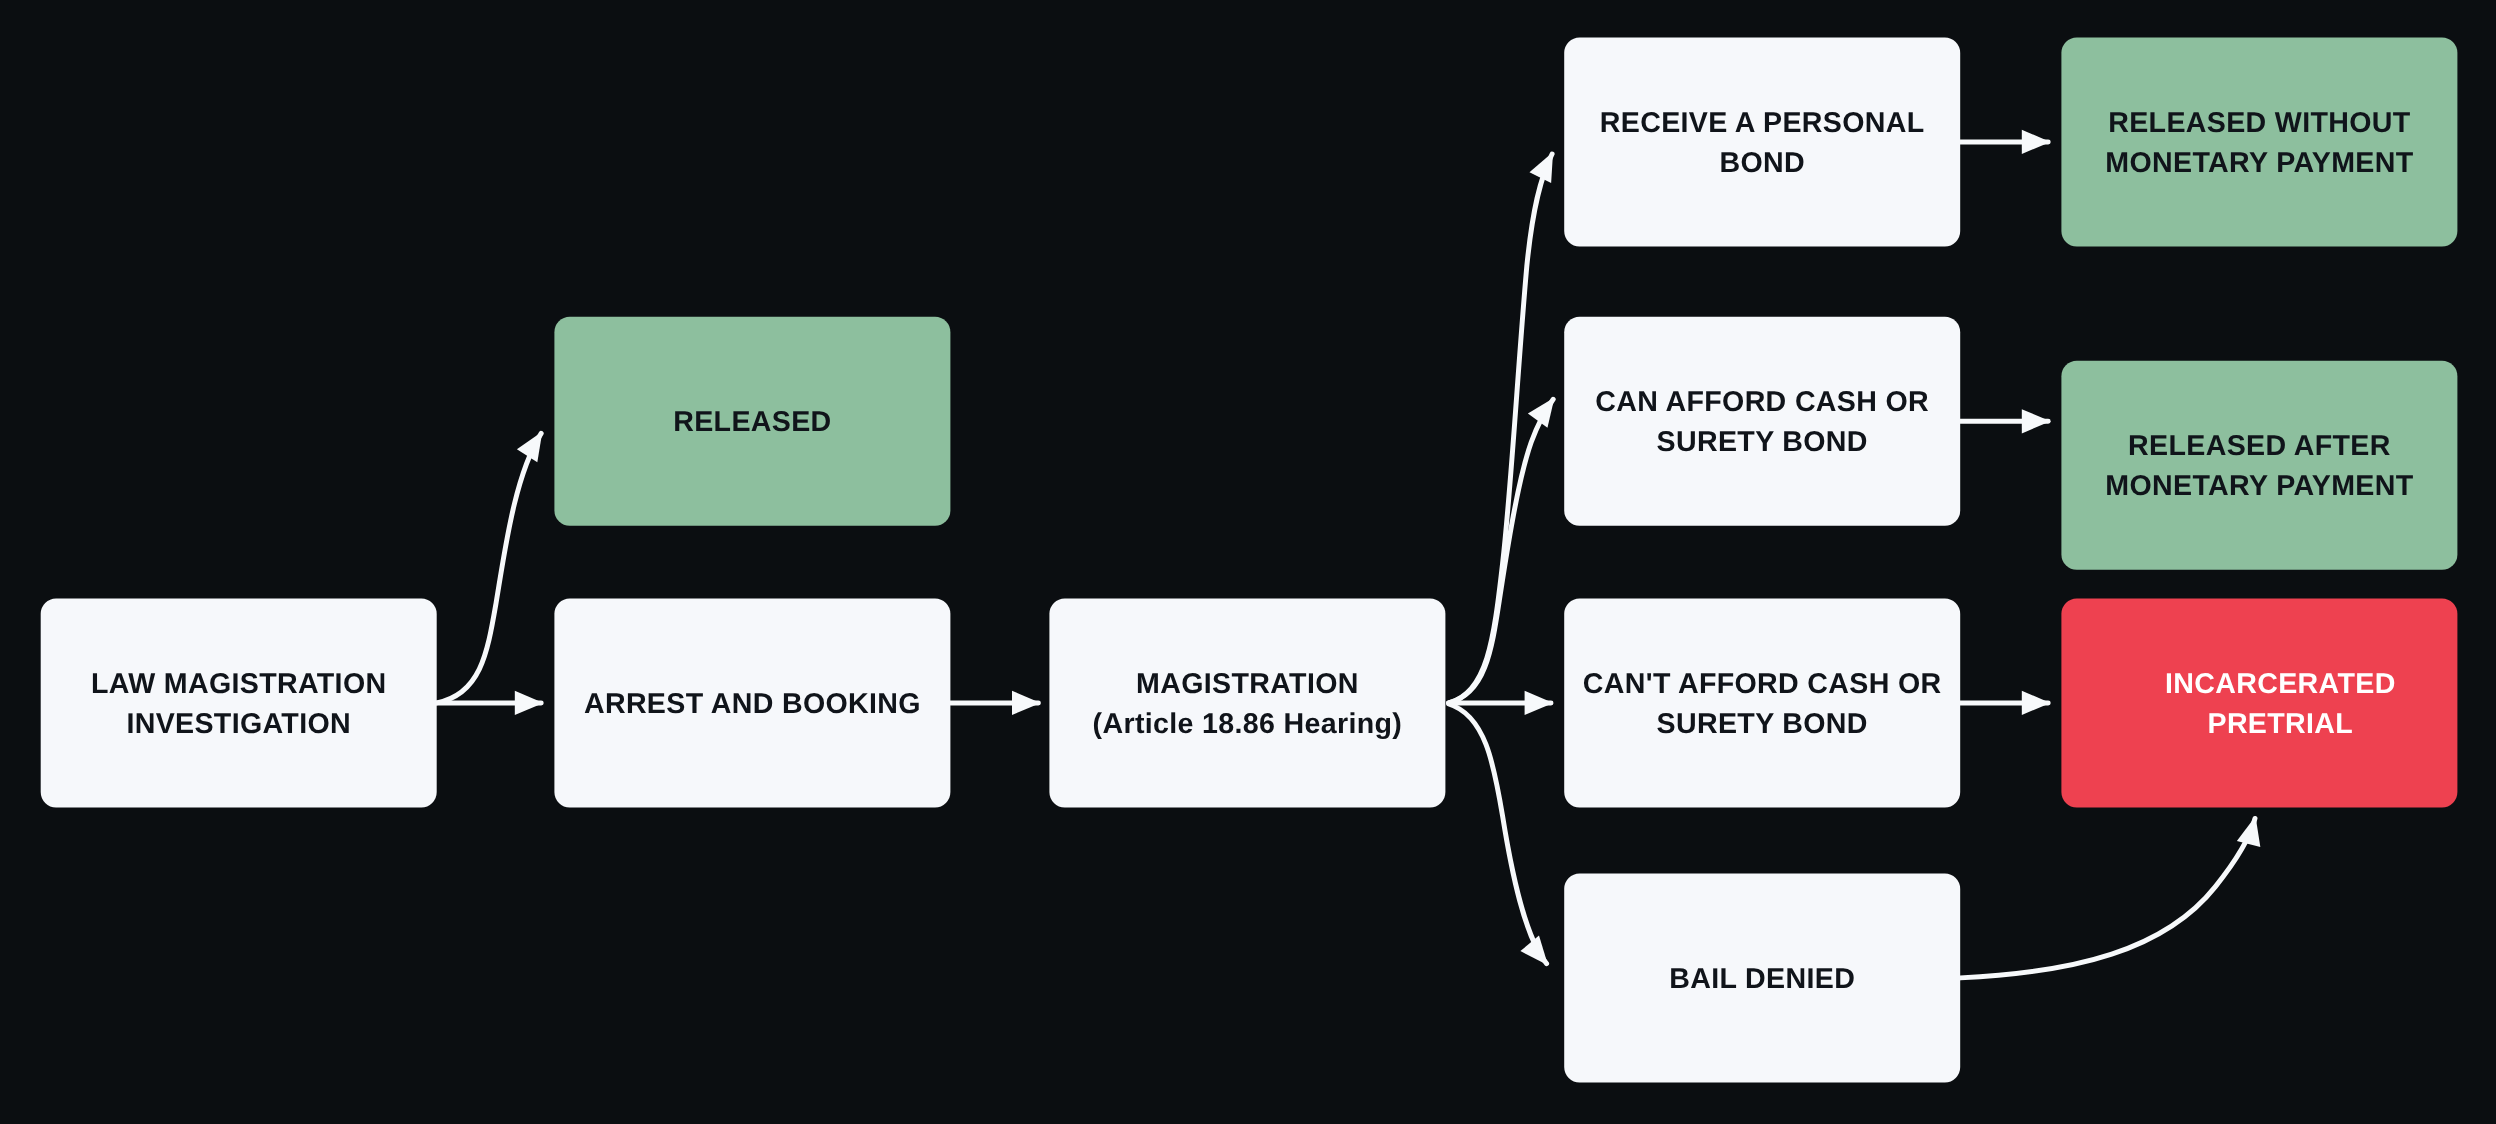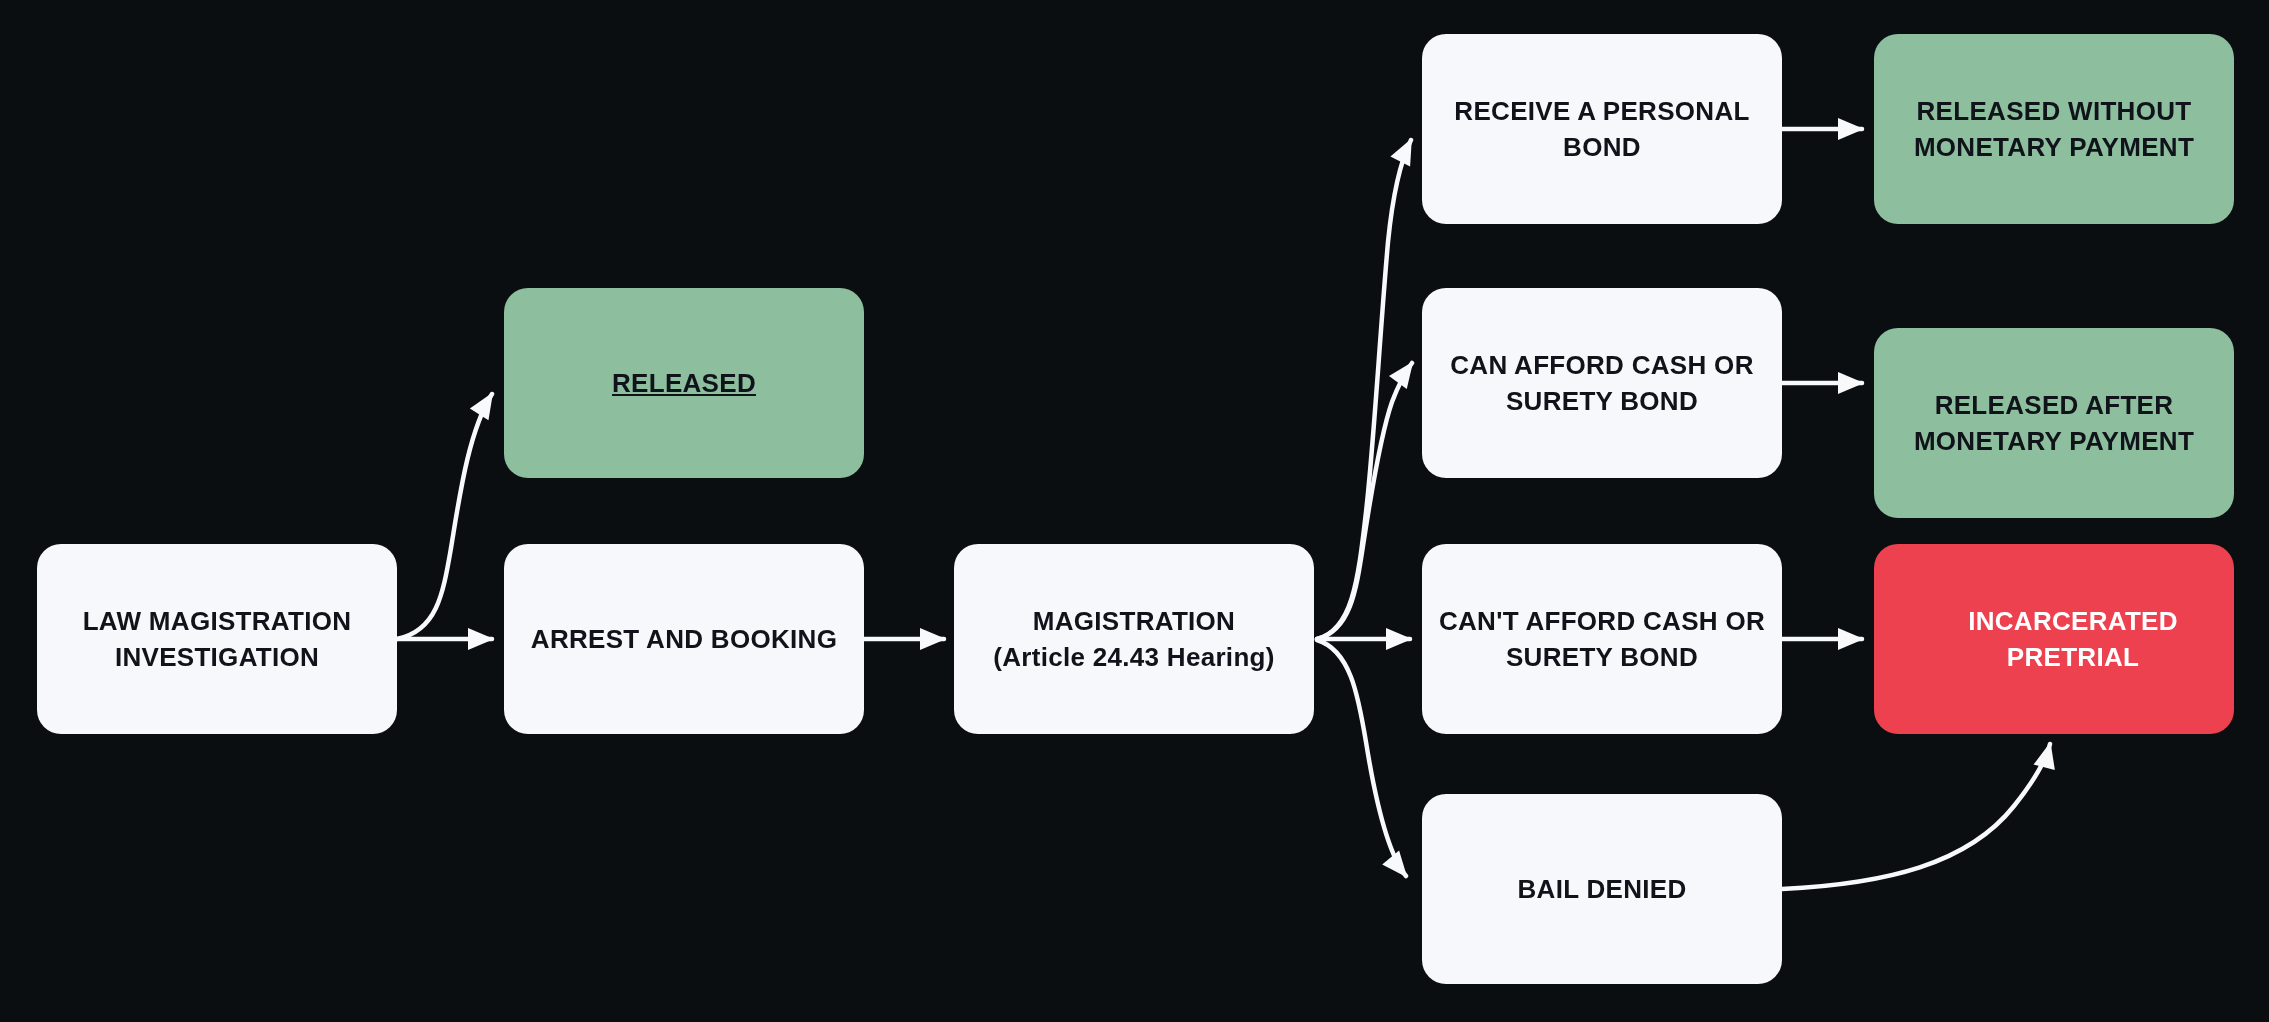--- a/index.html
+++ b/index.html
@@ -32,21 +32,21 @@
     stroke-linecap: round;
   }
   .arrowhead-shape {
     fill: var(--arrow, #f7f9fb);
   }
   .node {
     position: absolute;
     width: 360px;
     height: 190px;
     box-sizing: border-box;
-    border-radius: 24px;
+    border-radius: 14px;
     background: var(--node_default, #f6f8fb);
     color: var(--text_dark, #10141a);
     display: flex;
     align-items: center;
     justify-content: center;
     text-align: center;
     font-weight: 700;
     font-size: 26px;
     line-height: 36px;
     letter-spacing: 0.3px;
@@ -55,21 +55,21 @@
   }
   .node.green {
     background: var(--node_positive, #8dbf9e);
   }
   .node.red {
     background: var(--node_negative, #ee4150);
     color: var(--text_light, #ffffff);
   }
   
   .n-law        { left: 37px;   top: 544px; }
-  .n-released   { left: 504px;  top: 288px; text-decoration: underline; }
+  .n-released   { left: 504px;  top: 288px; }
   .n-arrest     { left: 504px;  top: 544px; }
   .n-mag        { left: 954px;  top: 544px; }
   .n-receive    { left: 1422px; top: 34px;  }
   .n-relwithout { left: 1874px; top: 34px;  }
   .n-canafford  { left: 1422px; top: 288px; }
   .n-relafter   { left: 1874px; top: 288px; margin-top: 40px; }
   .n-cantafford { left: 1422px; top: 544px; }
   .n-incarc     { left: 1874px; top: 544px; padding-left: 48px; }
   .n-bail       { left: 1422px; top: 794px; }
 </style>
@@ -98,21 +98,21 @@
     <path class="edge" d="M 1782 889 C 1886 884 1968 864 2014 806 C 2034 781 2046 760 2050 744" marker-end="url(#ah)"></path>
   </svg>
 
   <div class="node n-law">LAW MAGISTRATION INVESTIGATION</div>
 
   <div class="node green n-released">RELEASED</div>
 
   <div class="node n-arrest">ARREST AND BOOKING</div>
 
   <div class="node n-mag">MAGISTRATION
-(Article 24.43 Hearing)</div>
+(Article 18.86 Hearing)</div>
 
   <div class="node n-receive">RECEIVE A PERSONAL BOND</div>
 
   <div class="node n-canafford">CAN AFFORD CASH OR SURETY BOND</div>
 
   <div class="node green n-relwithout">RELEASED WITHOUT MONETARY PAYMENT</div>
 
   <div class="node green n-relafter">RELEASED AFTER MONETARY PAYMENT</div>
 
   <div class="node n-cantafford">CAN'T AFFORD CASH OR SURETY BOND</div>

